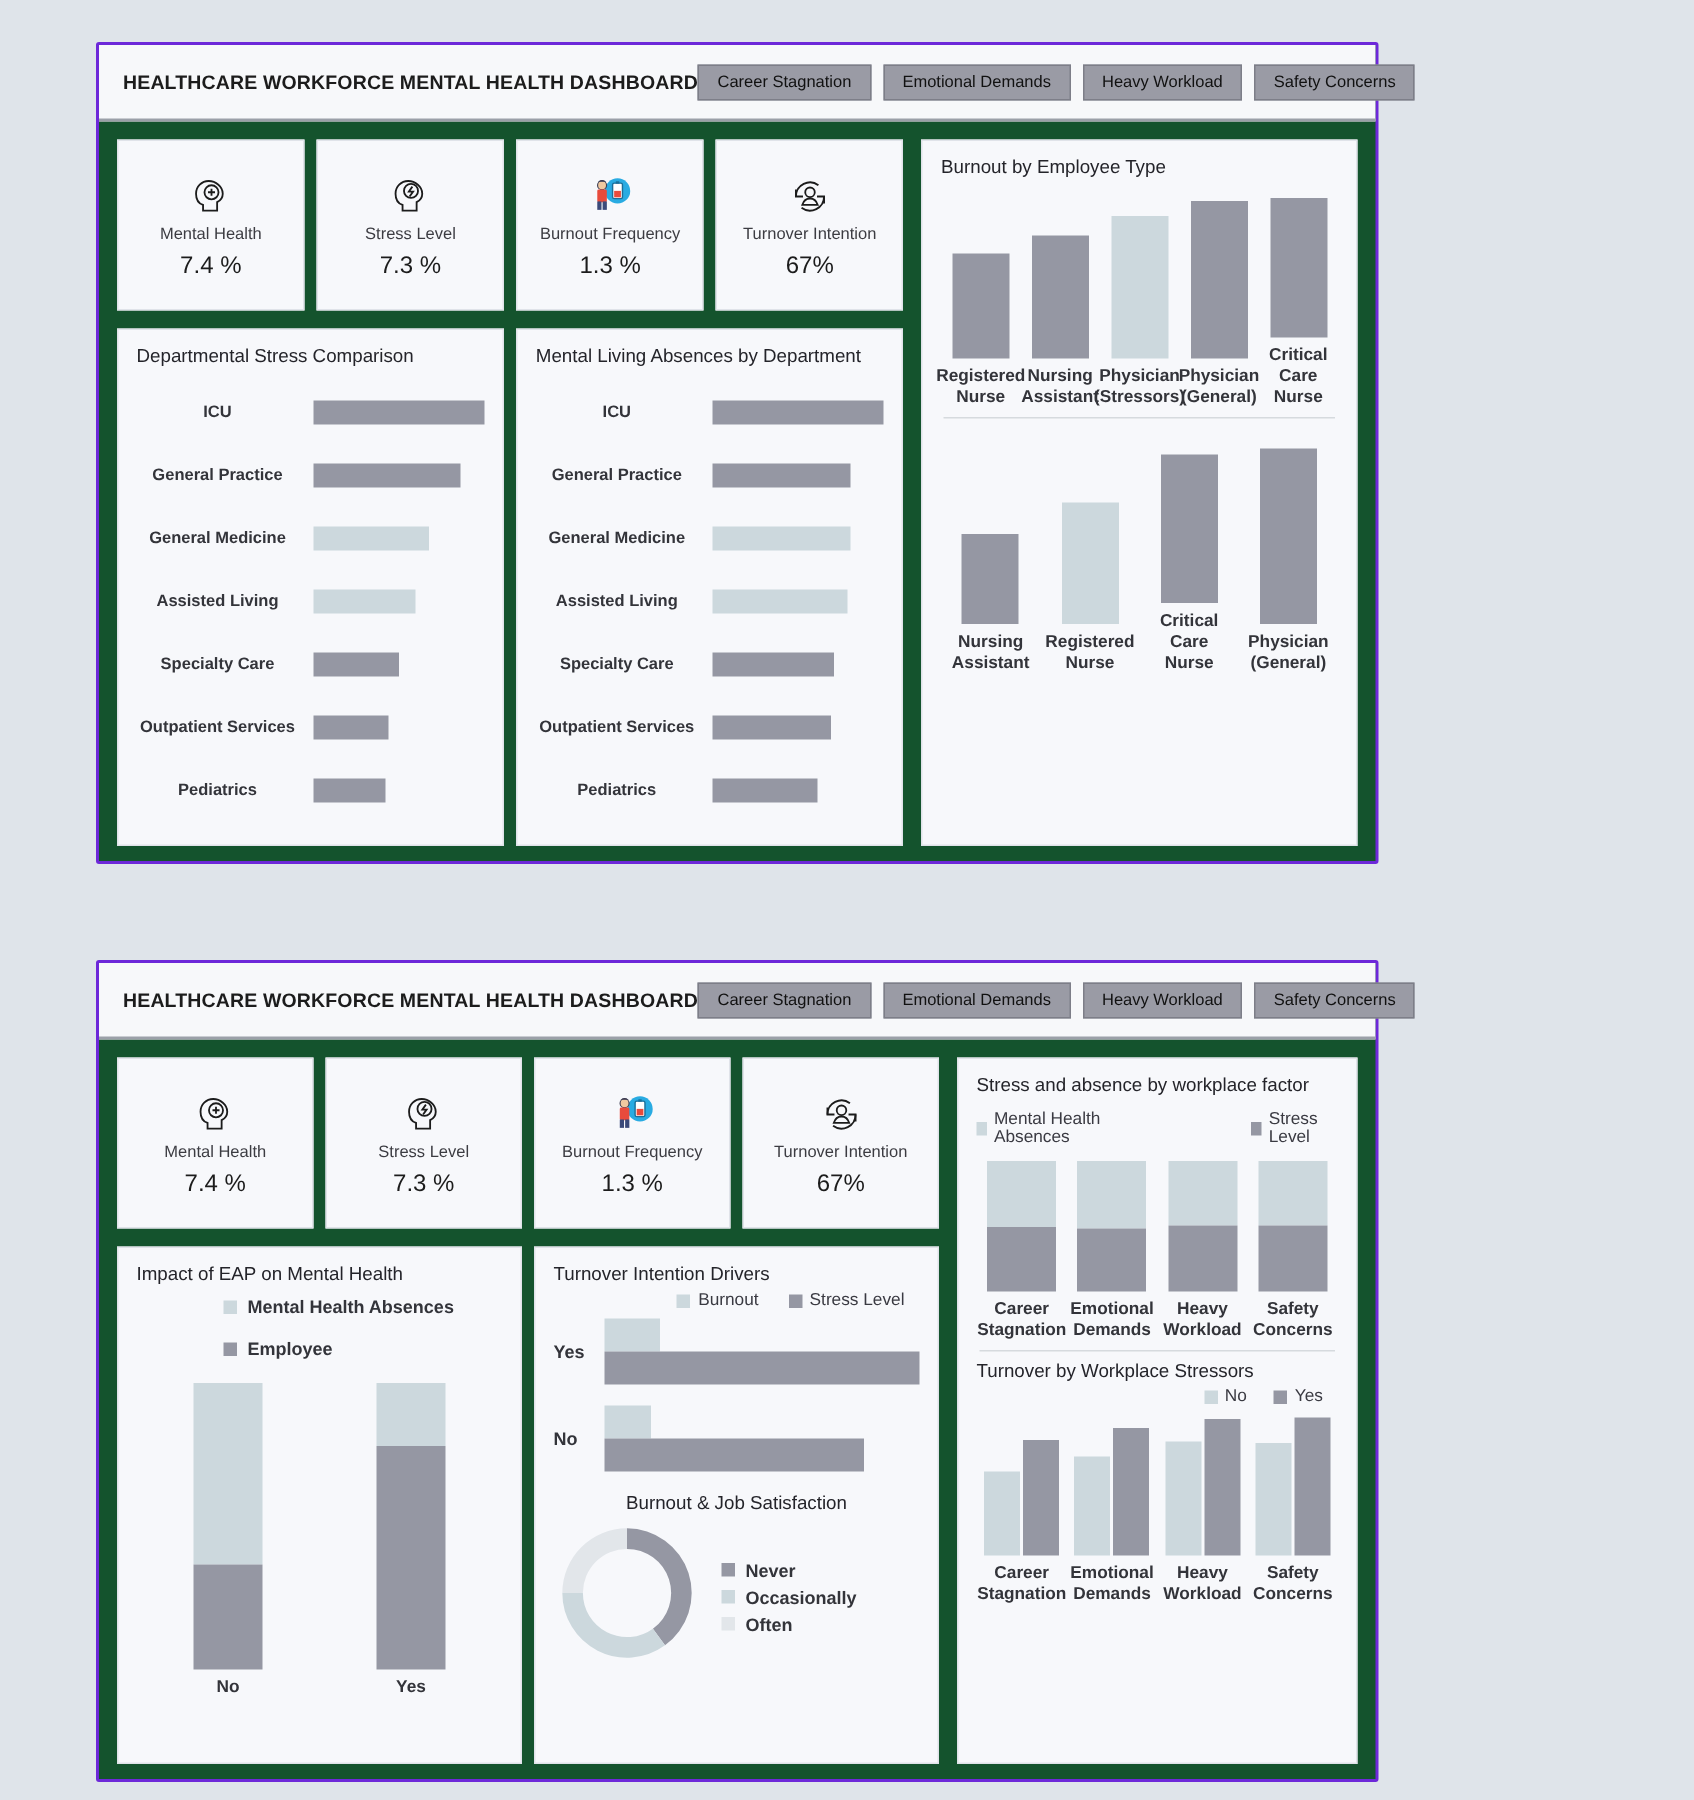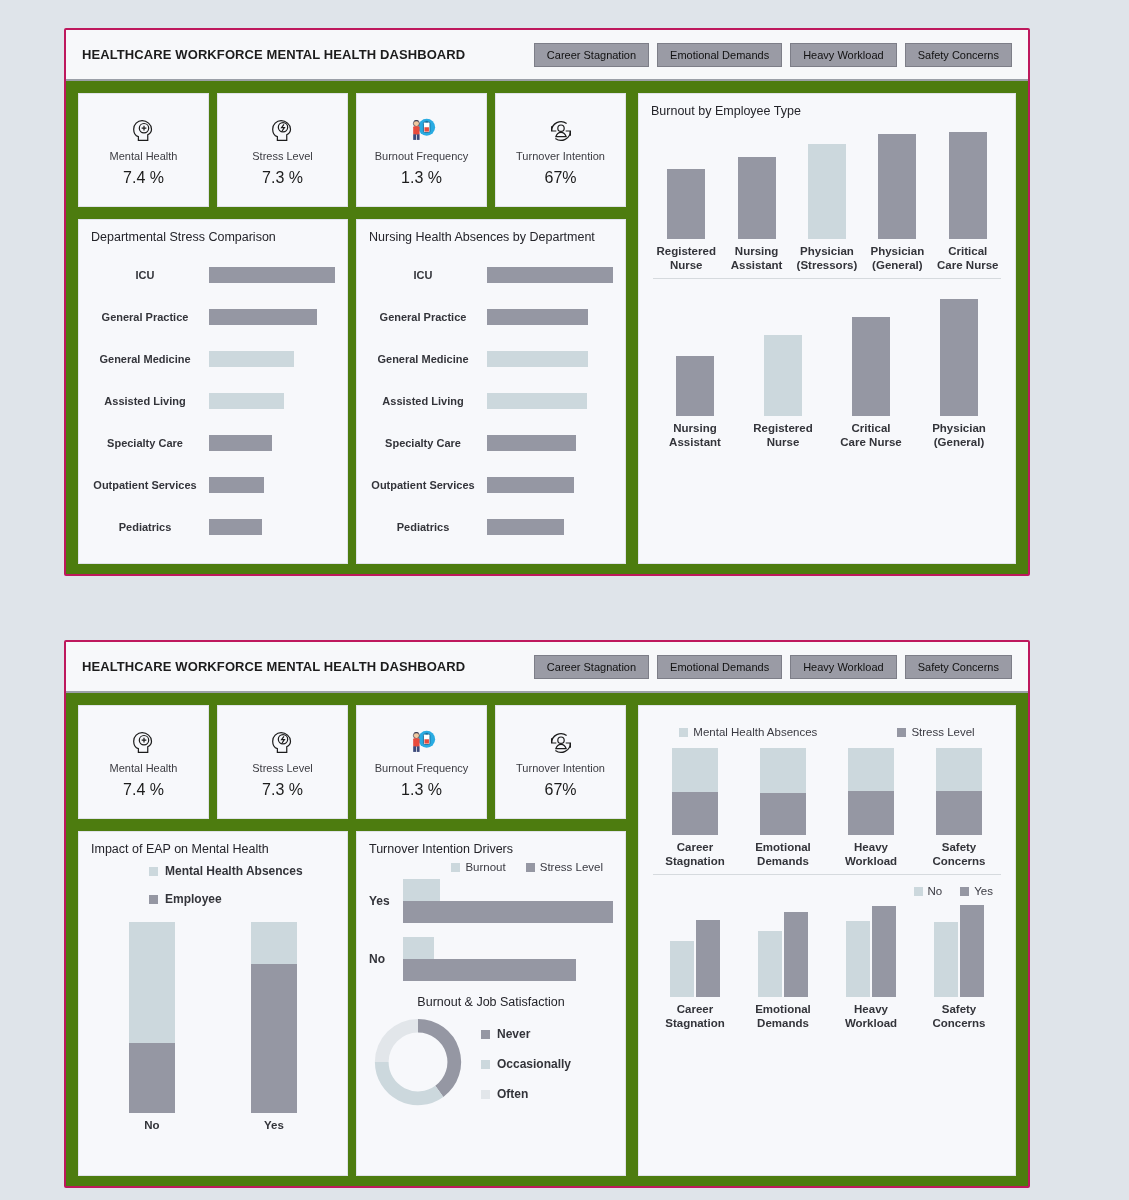--- a/index.html
+++ b/index.html
@@ -6,23 +6,23 @@
   body {
     width: 1129px;
     height: 1200px;
     background: #dfe4ea;
     font-family: "Liberation Sans", sans-serif;
     overflow: hidden;
   }
   .dashboard {
     position: absolute;
     left: 64px;
-    width: 966px;
-    background: #4d7c0f;
-    border: 2px solid #be185d;
+    width: 855px;
+    background: #14532d;
+    border: 2px solid #6d28d9;
     border-radius: 2px;
   }
   #dash-1 { top: 28px; height: 548px; }
   #dash-2 { top: 640px; height: 548px; }
 
   .dash-header {
     height: 51px;
     background: #f7f8fa;
     border-bottom: 2px solid #9ba0a8;
     display: flex;
@@ -230,21 +230,21 @@
               </div>
               <div class="hbar-row">
                 <div class="hbar-label">Pediatrics</div>
                 <div class="hbar-track">
                   <div class="hbar" style="width: 41.6667%; background: rgb(149, 151, 163);"></div>
                 </div>
               </div>
             </div>
         </div>
         <div class="panel">
-          <div class="panel-title">Nursing Health Absences by Department</div>
+          <div class="panel-title">Mental Living Absences by Department</div>
           <div class="hbar-list">
               <div class="hbar-row">
                 <div class="hbar-label">ICU</div>
                 <div class="hbar-track">
                   <div class="hbar" style="width: 100%; background: rgb(149, 151, 163);"></div>
                 </div>
               </div>
               <div class="hbar-row">
                 <div class="hbar-label">General Practice</div>
                 <div class="hbar-track">
@@ -473,21 +473,21 @@
               </div>
           </div>
           <div style="margin-top:8px;">
             <div class="panel-title" style="text-align:center;">Burnout &amp; Job Satisfaction</div>
             <div style="display:flex;align-items:center;margin-top:4px;">
               <div><svg width="98" height="98" viewBox="0 0 100 100">
                     <path d="M 50 6 A 44 44 0 0 1 75.86255110086881 85.59674775249769 L 67.6335575687742 74.27050983124843 A 30 30 0 0 0 50 20 Z" fill="#9597a3"></path>
                     <path d="M 75.86255110086881 85.59674775249769 A 44 44 0 0 1 6 50.00000000000001 L 20 50.00000000000001 A 30 30 0 0 0 67.6335575687742 74.27050983124843 Z" fill="#ccd8dd"></path>
                     <path d="M 6 50.00000000000001 A 44 44 0 0 1 49.99999999999999 6 L 49.99999999999999 20 A 30 30 0 0 0 20 50.00000000000001 Z" fill="#e2e6ea"></path>
                   </svg></div>
-              <div class="legend-v" style="margin-left:14px;gap:16px;">
+              <div class="legend-v" style="margin-left:14px;gap:4px;">
                   <div class="legend-item">
                     <span class="swatch" style="background: rgb(149, 151, 163);"></span>
                     <span>Never</span>
                   </div>
                   <div class="legend-item">
                     <span class="swatch" style="background: rgb(204, 216, 221);"></span>
                     <span>Occasionally</span>
                   </div>
                   <div class="legend-item">
                     <span class="swatch" style="background: rgb(226, 230, 234);"></span>
@@ -497,20 +497,21 @@
             </div>
           </div>
         </div>
 
       </div>
     </div>
 
     <div class="col-right">
       <div class="panel" style="flex:1;display:flex;flex-direction:column;">
         <div>
+          <div class="panel-title">Stress and absence by workplace factor</div>
           <div class="legend" style="margin-top:10px;gap:80px;">
               <div class="legend-item">
                 <span class="swatch" style="background: rgb(204, 216, 221);"></span>
                 <span>Mental Health Absences</span>
               </div>
               <div class="legend-item">
                 <span class="swatch" style="background: rgb(149, 151, 163);"></span>
                 <span>Stress Level</span>
               </div>
             </div>
@@ -540,20 +541,21 @@
                 <div style="width: 46px; height: 97.5309%; display: flex; flex-direction: column;">
                   <div style="flex: 39 1 0%; background: rgb(204, 216, 221);"></div>
                   <div style="flex: 40 1 0%; background: rgb(149, 151, 163);"></div>
                 </div>
                 <div class="vcat">Safety Concerns</div>
               </div>
             </div>
         </div>
         <div class="divider"></div>
         <div>
+          <div class="panel-title">Turnover by Workplace Stressors</div>
           <div class="legend right" style="margin-top:4px;gap:18px;">
               <div class="legend-item">
                 <span class="swatch" style="background: rgb(204, 216, 221);"></span>
                 <span>No</span>
               </div>
               <div class="legend-item">
                 <span class="swatch" style="background: rgb(149, 151, 163);"></span>
                 <span>Yes</span>
               </div>
             </div>

